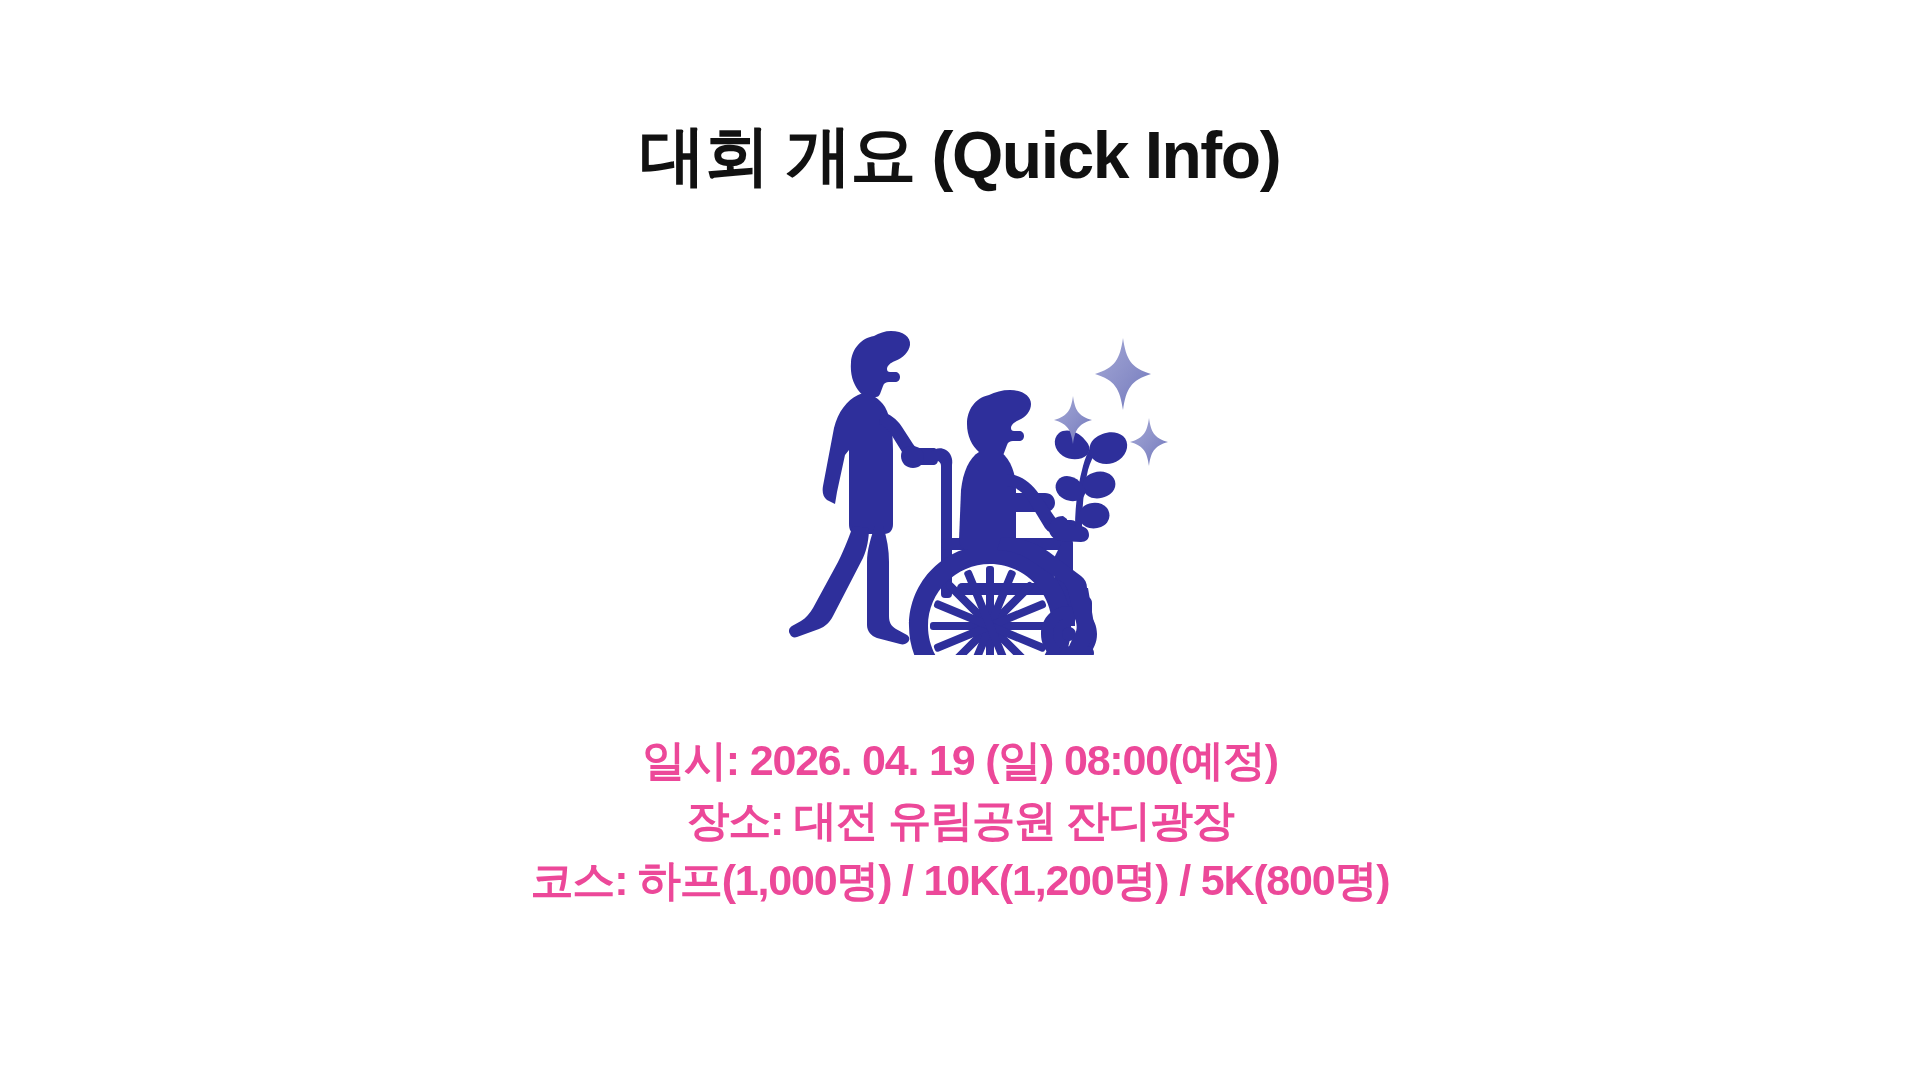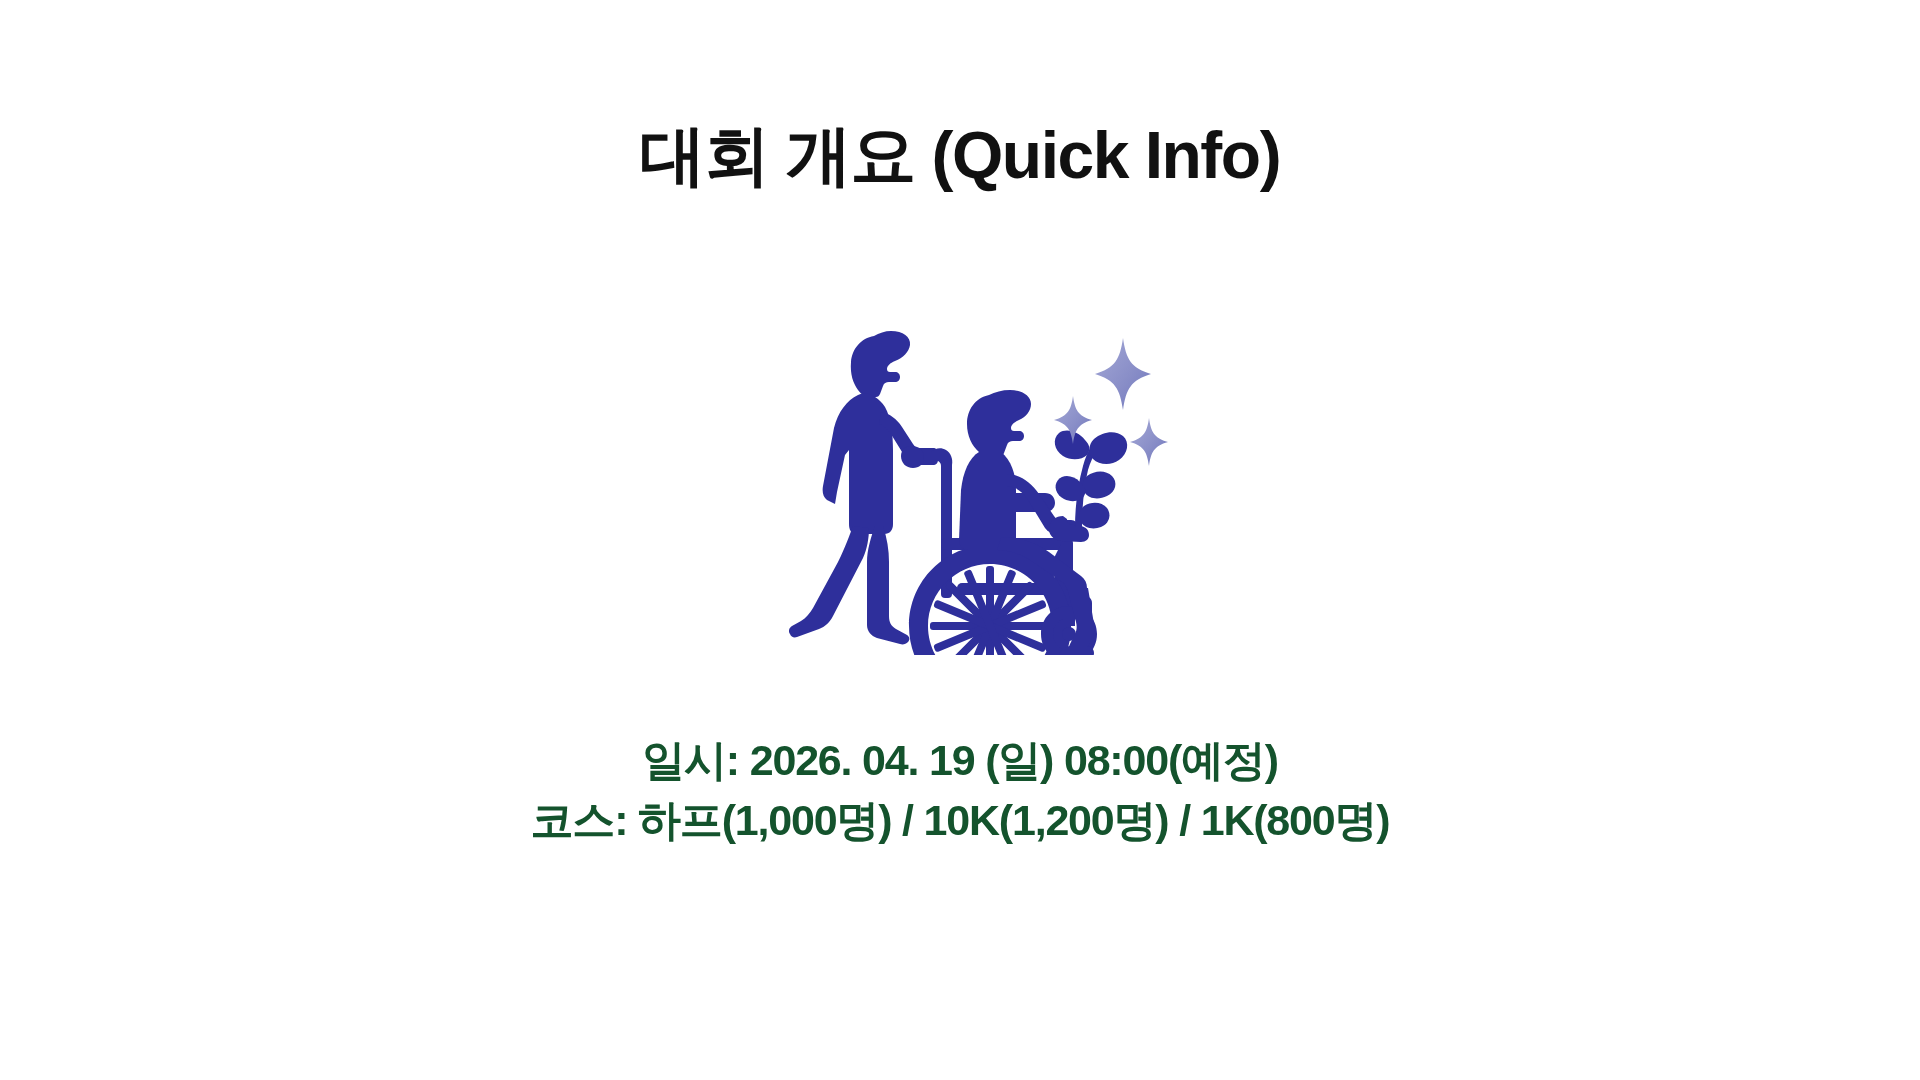--- a/index.html
+++ b/index.html
@@ -64,21 +64,21 @@
     top: 730px;
     left: 0;
     width: 1920px;
     text-align: center;
   }
   .info-line {
     font-size: 43px;
     font-weight: 700;
     line-height: 60px;
     letter-spacing: -1.2px;
-    color: #14532d;
+    color: #ec4899;
     white-space: nowrap;
   }
 </style>
 </head>
 <body>
 
 <div class="slide">
 
   <h1 class="slide-title">대회 개요 (Quick Info)</h1>
 
@@ -287,16 +287,17 @@
         <path d="M328,96 C330,110 333,116 347,120 C333,124 330,130 328,144
                  C326,130 323,124 309,120 C323,116 326,110 328,96 Z"></path>
         <path d="M404,118 C406,132 409,138 423,142 C409,146 406,152 404,166
                  C402,152 399,146 385,142 C399,138 402,132 404,118 Z"></path>
       </g>
     </svg>
   </div>
 
   <div class="info-block">
     <div class="info-line">일시: 2026. 04. 19 (일) 08:00(예정)</div>
-    <div class="info-line">코스: 하프(1,000명) / 10K(1,200명) / 1K(800명)</div>
+    <div class="info-line">장소: 대전 유림공원 잔디광장</div>
+    <div class="info-line">코스: 하프(1,000명) / 10K(1,200명) / 5K(800명)</div>
   </div>
 
 </div>
 
 </body></html>

